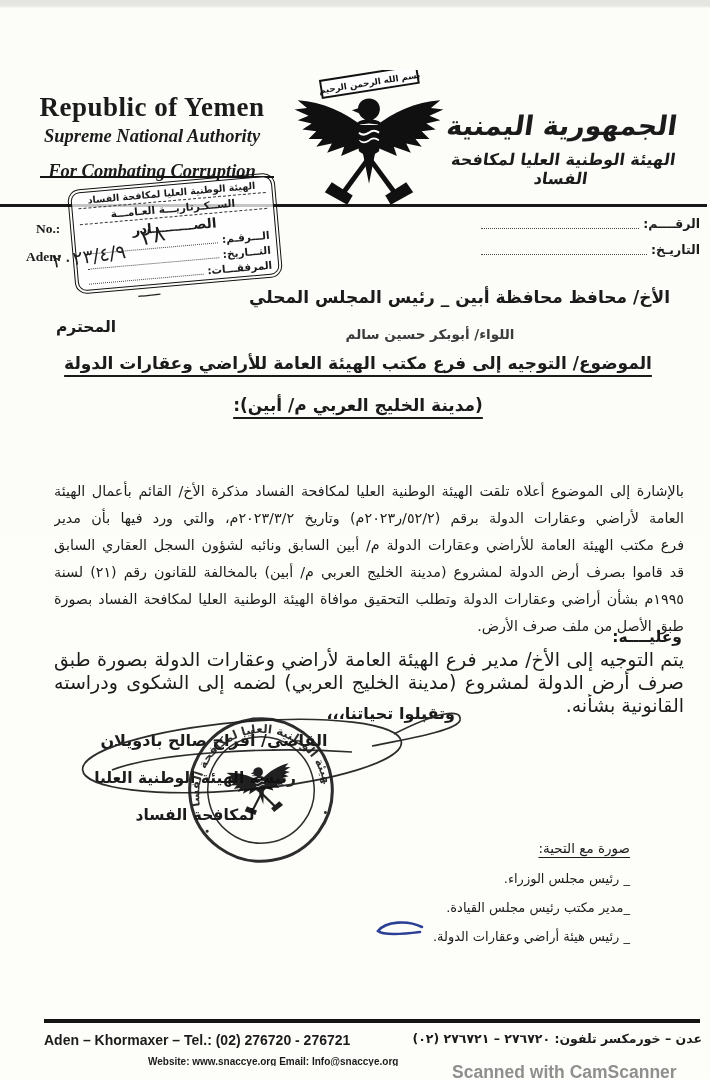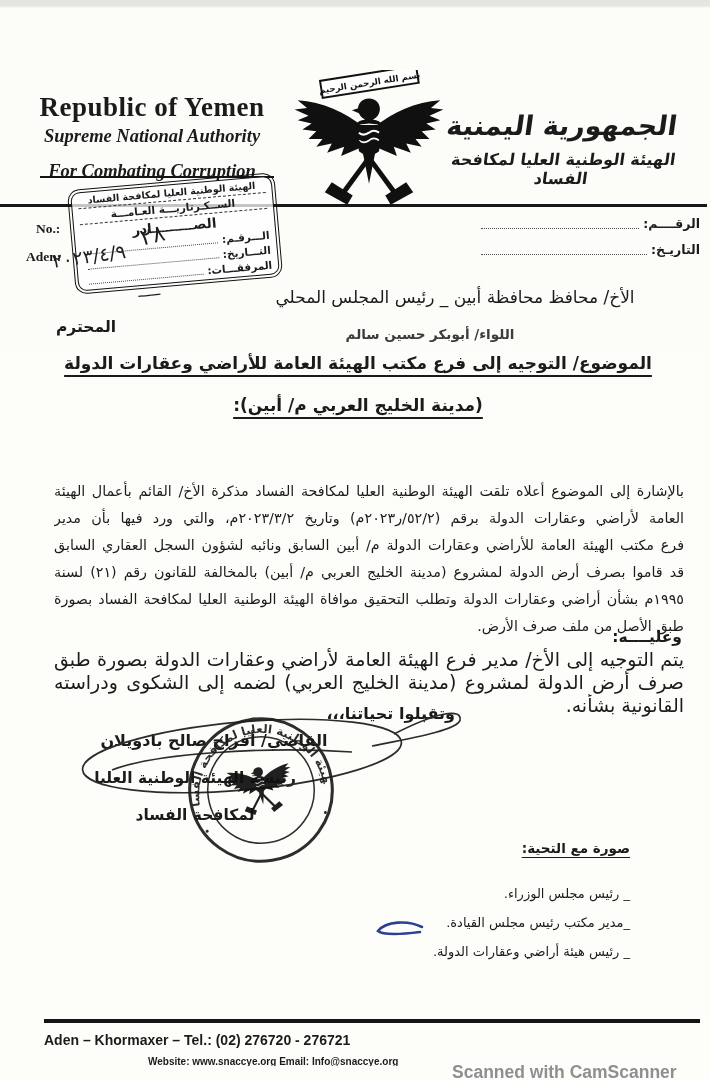--- a/index.html
+++ b/index.html
@@ -35,21 +35,21 @@
   .sec-r1 { font-size:9.5px; font-weight:bold; text-align:center; border-bottom:1px dashed #333; padding-bottom:2px; }
   .sec-r2 { font-size:10.5px; font-weight:bold; text-align:center; border-bottom:1px dashed #333; padding:1px 0 2px; }
   .sec-r3 { font-size:13.5px; font-weight:bold; text-align:center; padding:1px 0 0; }
   .sec-frow { display:flex; align-items:flex-end; font-size:10.5px; font-weight:bold; margin-top:3px; }
   .sec-frow .lead { flex:1; border-bottom:1.3px dotted #444; height:9px; margin:0 4px 2px 4px; }
   .hw { font-family:"DejaVu Sans", sans-serif; color:#1f1f1f; }
   .hw-no { position:absolute; left:140px; top:222px; font-size:23px; transform:rotate(-14deg); }
   .hw-date { position:absolute; left:52px; top:245px; font-size:19px; transform:rotate(-8deg); letter-spacing:2px; direction:ltr; }
   .hw-att { position:absolute; left:138px; top:282px; font-size:15px; transform:rotate(-6deg); }
   
-  .addr1 { position:absolute; right:40px; top:287px; width:430px; text-align:center; direction:rtl; font-weight:normal; font-size:17px; }
+  .addr1 { position:absolute; right:40px; top:287px; width:430px; direction:rtl; font-weight:bold; font-size:17px; }
   .addr2 { position:absolute; right:130px; top:326px; width:300px; text-align:center; direction:rtl; font-weight:bold; font-size:13.5px; color:#3c3c3c; }
   .muhtaram { position:absolute; left:56px; top:318px; direction:rtl; font-weight:bold; font-size:15.5px; }
   
   .subject { position:absolute; left:38px; top:352px; width:640px; text-align:center; direction:rtl; }
   .subj-line { font-size:17px; font-weight:bold; line-height:22px; margin-bottom:20px; }
   .subj-line span { text-decoration:underline; text-decoration-thickness:1.6px; text-underline-offset:6px; }
   
   .body1 { position:absolute; left:54px; top:478px; width:630px; direction:rtl; font-size:14.3px; }
   .body1 .bline { height:27px; line-height:27px; text-align:justify; text-align-last:justify; overflow:hidden; }
   .body1 .bline.last, .body2 .bline.last { text-align-last:right; }
@@ -58,21 +58,21 @@
   .body2 .bline { height:23px; line-height:23px; text-align:justify; text-align-last:justify; overflow:hidden; }
   .closing { position:absolute; right:255px; top:704px; direction:rtl; font-weight:bold; font-size:16px; }
   
   .sig-name { position:absolute; left:58px; top:731px; width:312px; text-align:center; direction:rtl; font-weight:bold; font-size:16px; }
   .sig-t1 { position:absolute; left:50px; top:769px; width:290px; text-align:center; direction:rtl; font-weight:bold; font-size:15.5px; }
   .sig-t2 { position:absolute; left:55px; top:806px; width:280px; text-align:center; direction:rtl; font-weight:bold; font-size:15.5px; }
   .sig-flourish { position:absolute; left:42px; top:694px; width:430px; height:130px; }
   .round-stamp { position:absolute; left:180px; top:714px; width:162px; height:152px; transform:rotate(-9deg); opacity:.93; }
   
   .cc { position:absolute; right:80px; top:840px; width:330px; direction:rtl; text-align:right; }
-  .cc-title { font-weight:bold; font-size:13.5px; text-decoration:underline; text-underline-offset:4px; margin-bottom:30px; }
+  .cc-title { font-weight:normal; font-size:13.5px; text-decoration:underline; text-underline-offset:4px; margin-bottom:15px; }
   .cc-item { font-size:13px; margin-bottom:14px; }
   .pen-mark { position:absolute; left:374px; top:919px; width:50px; height:22px; }
   
   .footer-rule { position:absolute; left:44px; top:1019px; width:656px; height:4px; background:#141414; }
   .footer-en { position:absolute; left:44px; top:1032px; font-family:"Liberation Sans",sans-serif; font-weight:bold; font-size:14px; }
   .footer-ar { position:absolute; right:8px; top:1031px; direction:rtl; font-weight:bold; font-size:12.5px; }
   .footer-web { position:absolute; left:148px; top:1056px; width:440px; height:10px; overflow:hidden; font-family:"Liberation Sans",sans-serif; font-weight:bold; font-size:10px; }
   .camscanner { position:absolute; left:452px; top:1062px; font-family:"Liberation Sans",sans-serif; font-weight:bold; font-size:17.5px; color:#8f8f8f; }
 </style>
 </head>
@@ -220,16 +220,17 @@
     <div class="cc-item">_مدير مكتب رئيس مجلس القيادة.</div>
     <div class="cc-item">_ رئيس هيئة أراضي وعقارات الدولة.</div>
   </div>
 
   <svg class="pen-mark" viewBox="0 0 50 22">
     <path d="M48 8 C 34 1, 12 2, 4 12 C 10 17, 30 15, 46 13" fill="none" stroke="#2b3f94" stroke-width="2.6" stroke-linecap="round"></path>
   </svg>
 
   <div class="footer-rule"></div>
   <div class="footer-en">Aden – Khormaxer – Tel.: (02) 276720 - 276721</div>
+  <div class="footer-ar">عدن – خورمكسر تلفون: ٢٧٦٧٢٠ – ٢٧٦٧٢١ (٠٢)</div>
   <div class="footer-web">Website: www.snaccye.org        Email: Info@snaccye.org</div>
   <div class="camscanner">Scanned with CamScanner</div>
 
 </div>
 
 </body></html>

